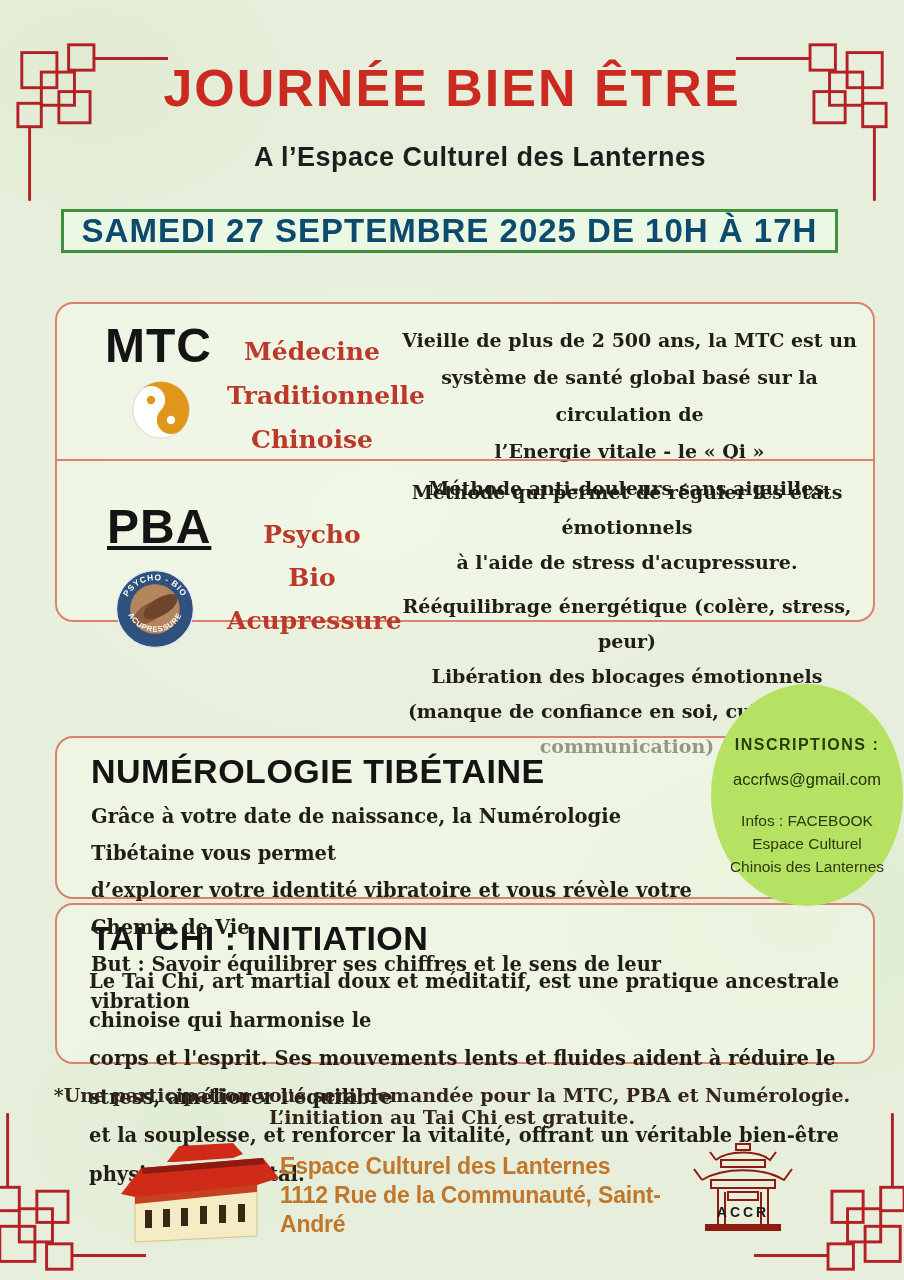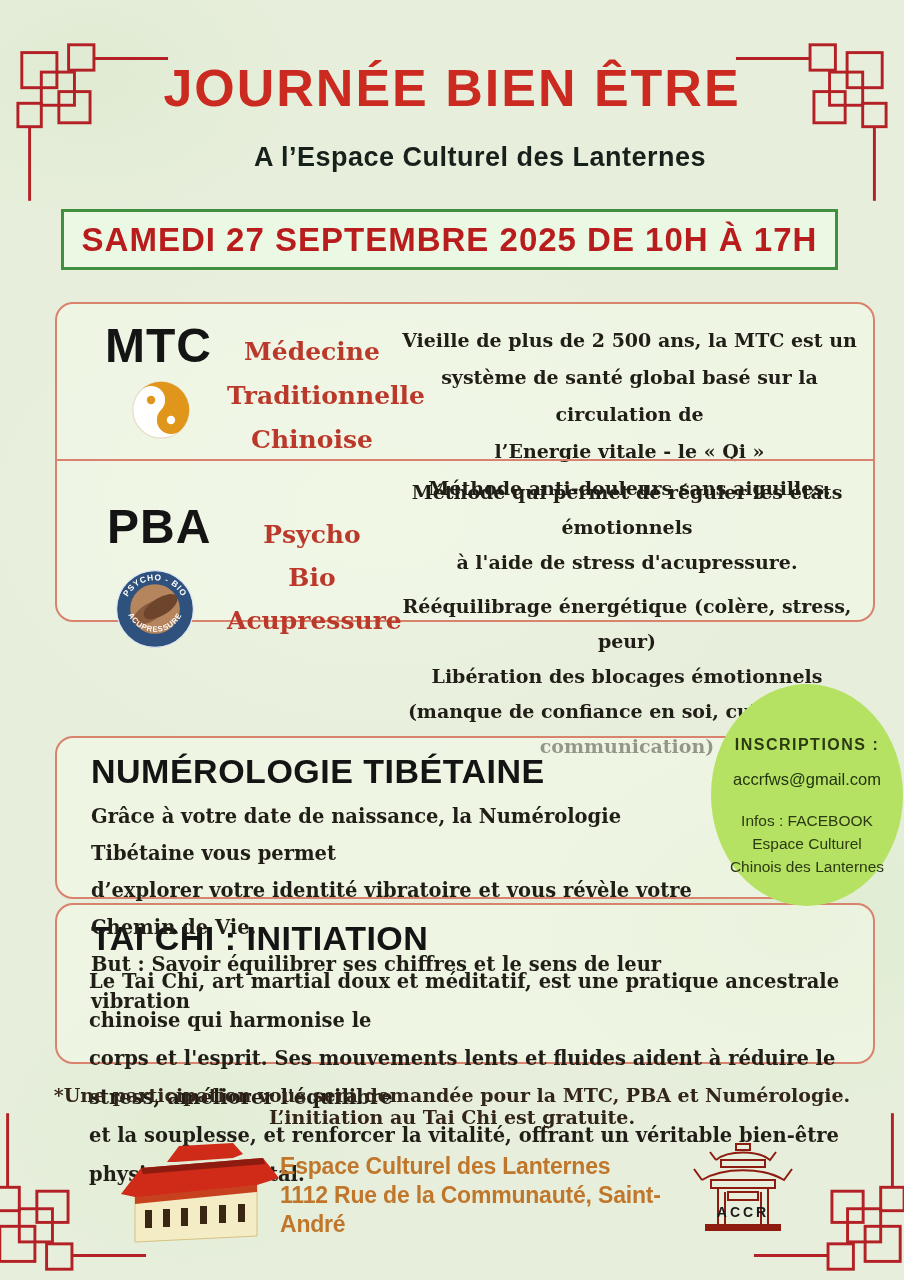--- a/index.html
+++ b/index.html
@@ -17,24 +17,24 @@
   .lattice{width:156px;height:178px;}
   .title{
     top:58px;left:0;width:100%;text-align:center;
     font-size:52px;font-weight:800;letter-spacing:2px;color:#cb2a20;
   }
   .subtitle{
     top:142px;left:0;width:100%;text-align:center;
     font-size:27px;font-weight:700;color:#17211c;letter-spacing:.5px;margin-left:28px;
   }
   .banner{
-    left:61px;top:209px;width:777px;height:61px;
+    left:61px;top:209px;width:777px;height:44px;
     border:3px solid #41903f;background:#ebf8e4;
     display:flex;align-items:center;justify-content:center;
-    font-size:33px;font-weight:800;letter-spacing:1px;color:#b91c1c;
+    font-size:33px;font-weight:800;letter-spacing:1px;color:#0c4a6e;
   }
   .card{
     border:2px solid #d9826e;border-radius:18px;
     background:rgba(244,249,233,.55);
   }
   .card1{left:55px;top:302px;width:820px;height:320px;}
   .card2{left:55px;top:712px;width:790px;height:163px;z-index:1;margin-top:24px;}
   .card3{left:55px;top:903px;width:820px;height:161px;}
   .serif{font-family:"DejaVu Serif","Liberation Serif",serif;font-weight:700;color:#211d17;}
   .acronym{font-size:48px;font-weight:800;color:#141414;letter-spacing:1px;}
@@ -137,21 +137,21 @@
       <div class="abs serif bodytxt" style="left:345px;top:18px;width:455px;" data-interactable="false">
         <div data-interactable="false">Vieille de plus de 2 500 ans, la MTC est un</div>
         <div data-interactable="false">système de santé global basé sur la circulation de</div>
         <div data-interactable="false">l’Energie vitale - le « Qi »</div>
         <div data-interactable="false">Méthode anti-douleurs sans aiguilles.</div>
       </div>
     </div>
     <div class="abs divider" data-interactable="false"></div>
 
     <div class="abs" style="left:0;top:157px;width:100%;height:230px;" data-interactable="false">
-      <div class="abs acronym" style="left:50px;top:38px;" data-interactable="false">PBA</div>
+      <div class="abs acronym" style="left:50px;top:38px;text-decoration:underline;" data-interactable="false">PBA</div>
       <svg class="abs" style="left:58px;top:108px;width:80px;height:80px;" viewBox="0 0 100 100" data-interactable="false">
         <defs>
           <path id="arcTop" d="M12,52 A38,38 0 0 1 88,52"></path>
           <path id="arcBot" d="M14,50 A37,37 0 0 0 86,50"></path>
         </defs>
         <circle cx="50" cy="50" r="48" fill="#2f517e" stroke="#dfe8f2" stroke-width="1.5"></circle>
         <circle cx="50" cy="50" r="31" fill="#b5855e"></circle>
         <ellipse cx="44" cy="54" rx="24" ry="11" fill="#8a5a3c" transform="rotate(-32 44 54)"></ellipse>
         <ellipse cx="57" cy="47" rx="24" ry="11" fill="#6d452c" transform="rotate(-32 57 47)"></ellipse>
         <text font-size="10.5" font-weight="bold" fill="#ffffff" letter-spacing="1" font-family="Liberation Sans,sans-serif">

